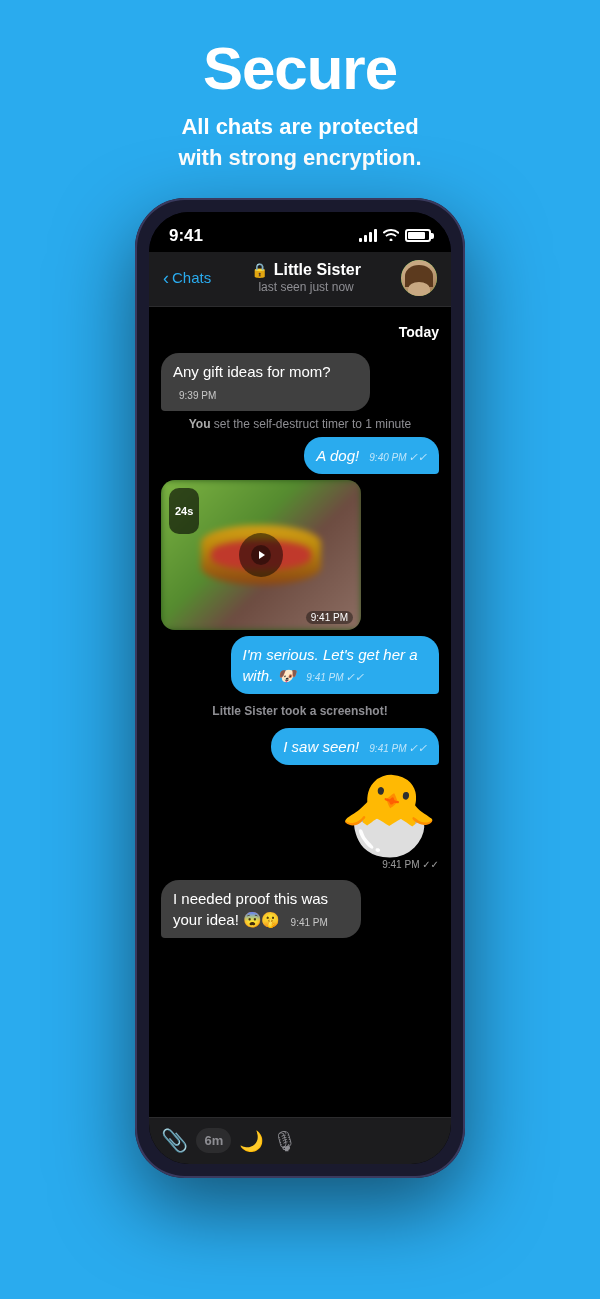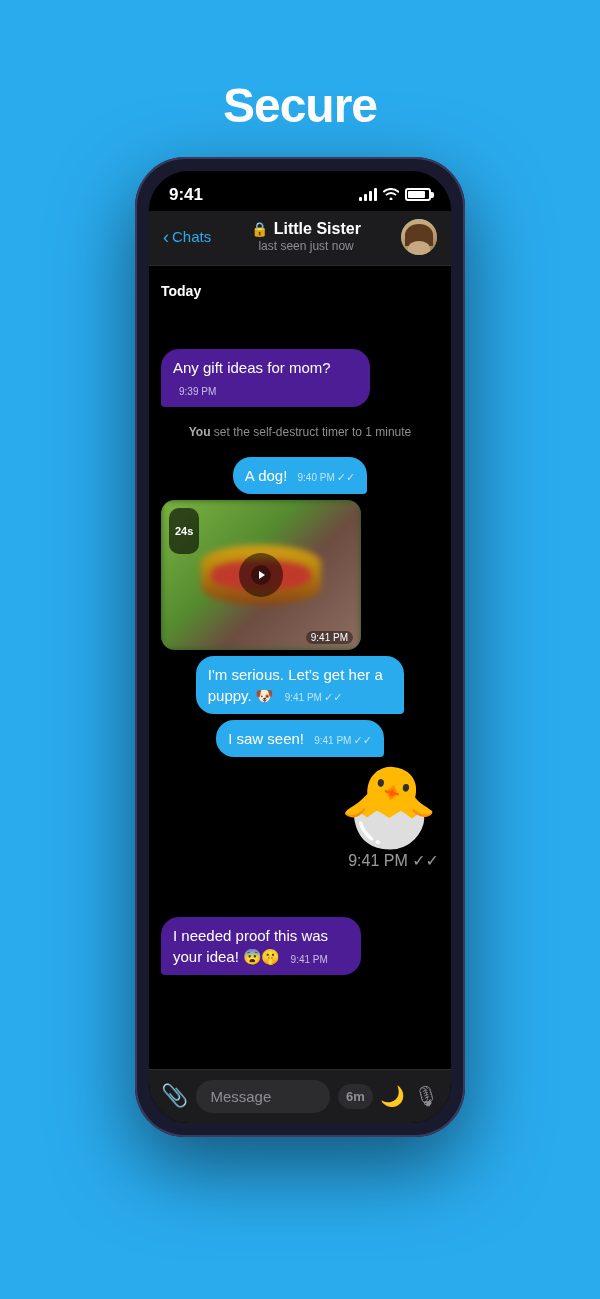--- a/index.html
+++ b/index.html
@@ -14,26 +14,25 @@
       align-items: center;
     }
 
     .hero-section {
       text-align: center;
       padding: 36px 20px 24px;
       width: 100%;
     }
 
     .hero-title {
-      font-size: 48px;
+      font-size: 60px;
       font-weight: 900;
       color: #fff;
       letter-spacing: -1px;
       line-height: 1.1;
-      margin-top: 44px;
     }
 
     .hero-subtitle {
       font-size: 22px;
       font-weight: 700;
       color: #fff;
       margin-top: 10px;
       line-height: 1.4;
     }
 
@@ -230,89 +229,89 @@
       flex: 1;
       background: #000;
       overflow-y: auto;
       padding: 10px 12px;
       display: flex;
       flex-direction: column;
       gap: 6px;
     }
 
     .date-divider {
-      text-align: left;
+      text-align: right;
       margin: 6px 0;
     }
 
     .date-text {
       font-size: 14px;
       font-weight: 600;
       color: #fff;
     }
 
     
     .msg-received {
       display: flex;
       align-items: flex-end;
       justify-content: flex-start;
     }
 
     .msg-sent {
       display: flex;
       align-items: flex-end;
-      justify-content: center;
+      justify-content: flex-end;
+      font-style: italic;
     }
 
     .bubble {
       max-width: 75%;
       padding: 8px 12px;
       border-radius: 18px;
       position: relative;
       font-size: 15px;
       line-height: 1.4;
     }
 
     .bubble-received {
-      background: #4c1d95;
+      background: #404040;
       color: #fff;
       border-bottom-left-radius: 4px;
-      margin-top: 37px;
     }
 
     .bubble-sent {
       background: #2AABEE;
       color: #fff;
       border-bottom-right-radius: 4px;
     }
 
     .msg-time {
       font-size: 10px;
       color: rgba(255,255,255,0.7);
       margin-left: 6px;
       white-space: nowrap;
       display: inline-flex;
       align-items: center;
       gap: 2px;
       vertical-align: bottom;
     }
 
     .msg-time-below {
-      font-size: 16px;
+      font-size: 10px;
       color: rgba(255,255,255,0.6);
       text-align: right;
       margin-top: 4px;
     }
 
     .system-msg {
       text-align: center;
       font-size: 12px;
       color: #8e8e93;
       font-weight: 400;
-      margin: 12px 0;
+      margin: 0 0;
     }
 
     .system-msg strong {
       color: #aaa;
     }
 
     
     .photo-bubble {
       width: 200px;
       border-radius: 14px;
@@ -455,20 +454,23 @@
 
     .last-msg-bubble {
       max-width: 72%;
     }
   </style>
 </head>
 <body>
 
 <div class="hero-section">
   <h1 class="hero-title">Secure</h1>
+  <p class="hero-subtitle">
+    All chats are protected<br>with strong encryption.
+  </p>
 </div>
 
 <div class="phone-wrapper">
   <div class="phone-screen">
 
     <div class="status-bar">
       <span class="status-time">9:41</span>
       <div class="status-icons">
         <div class="signal-bars">
           <div class="signal-bar" style="height:4px;"></div>
@@ -542,25 +544,29 @@
               <circle cx="10" cy="10" r="10" fill="rgba(0,0,0,0.4)"></circle>
               <path d="M8 6l6 4-6 4V6z" fill="white"></path>
             </svg>
           </div>
           <div class="photo-time">9:41 PM</div>
         </div>
       </div>
 
       <div class="msg-sent">
         <div class="bubble bubble-sent">
-          <span>I'm serious. Let's get her a puppy. 🐶</span>
+          <span>I'm serious. Let's get her a with. 🐶</span>
           <span class="msg-time">9:41 PM <span class="checkmark-double">✓✓</span></span>
         </div>
       </div>
 
+      <div class="screenshot-notice">
+        <strong>Little Sister</strong>
+        <span> took a screenshot!</span>
+      </div>
 
       <div class="msg-sent">
         <div class="bubble bubble-sent">
           <span>I saw seen!</span>
           <span class="msg-time">9:41 PM <span class="checkmark-double">✓✓</span></span>
         </div>
       </div>
 
       <div class="sticker-area">
         <div style="text-align:right;">
@@ -573,23 +579,20 @@
         <div class="bubble bubble-received last-msg-bubble">
           <span>I needed proof this was your idea! 😨🤫</span>
           <span class="msg-time">9:41 PM</span>
         </div>
       </div>
 
     </div>
 
     <div class="input-area">
       <span class="attach-btn">📎</span>
-      <div class="message-input">
-        <span>Message</span>
-      </div>
       <div class="timer-input-btn">
         <span>6m</span>
       </div>
       <span class="moon-btn">🌙</span>
       <span class="mic-btn">🎙</span>
     </div>
 
   </div>
 </div>
 

